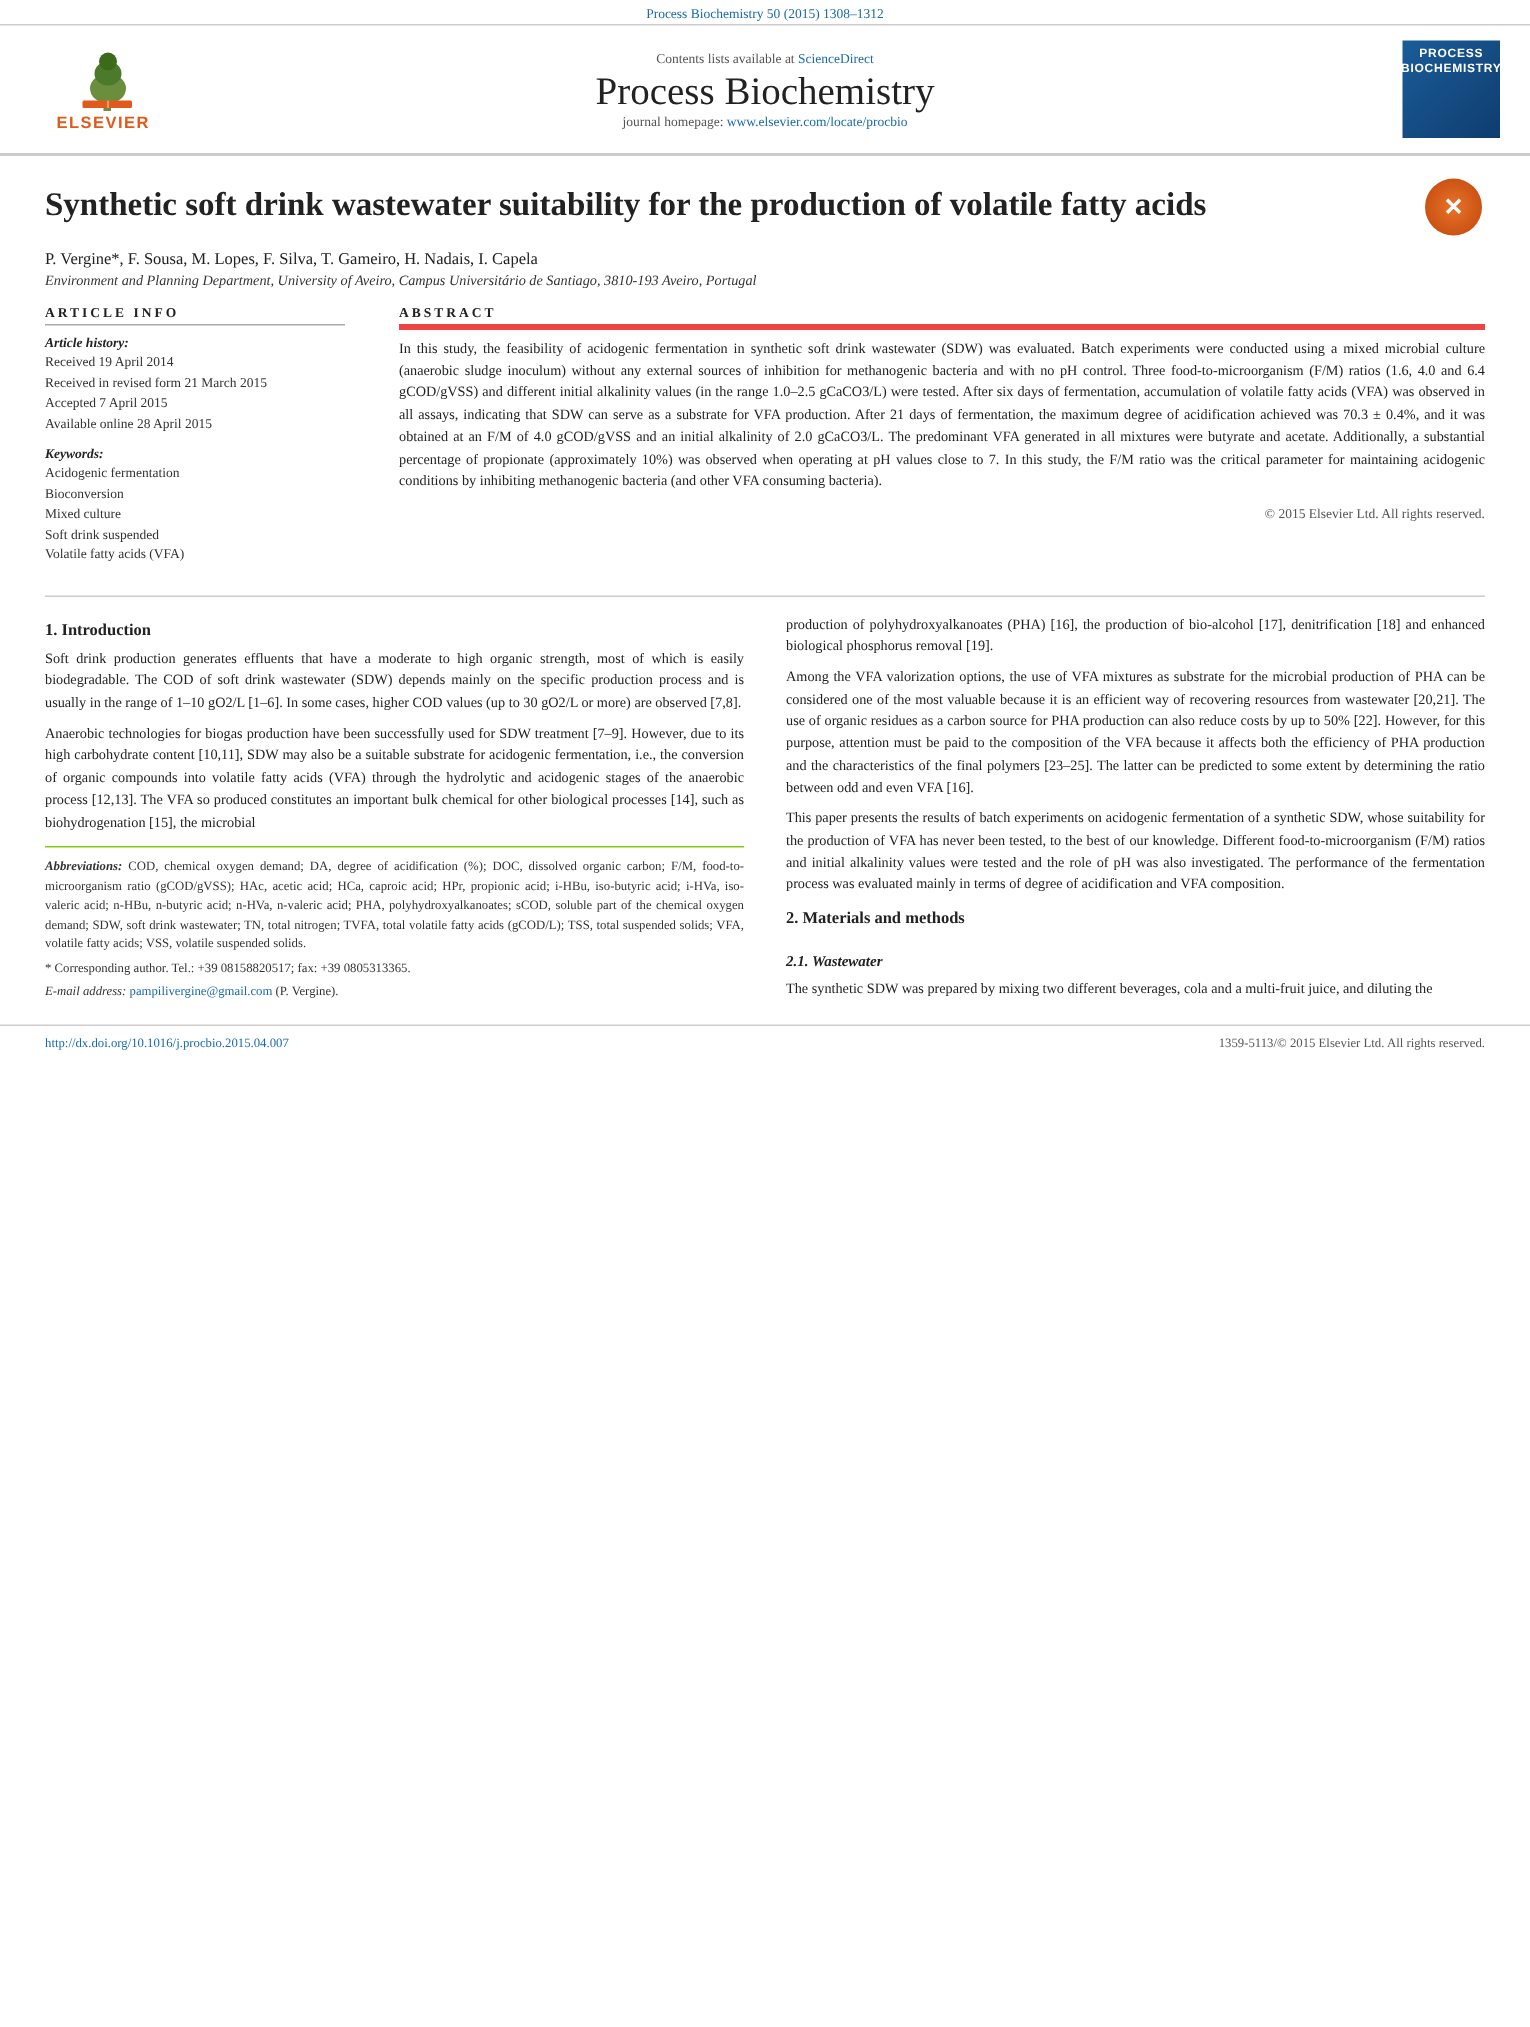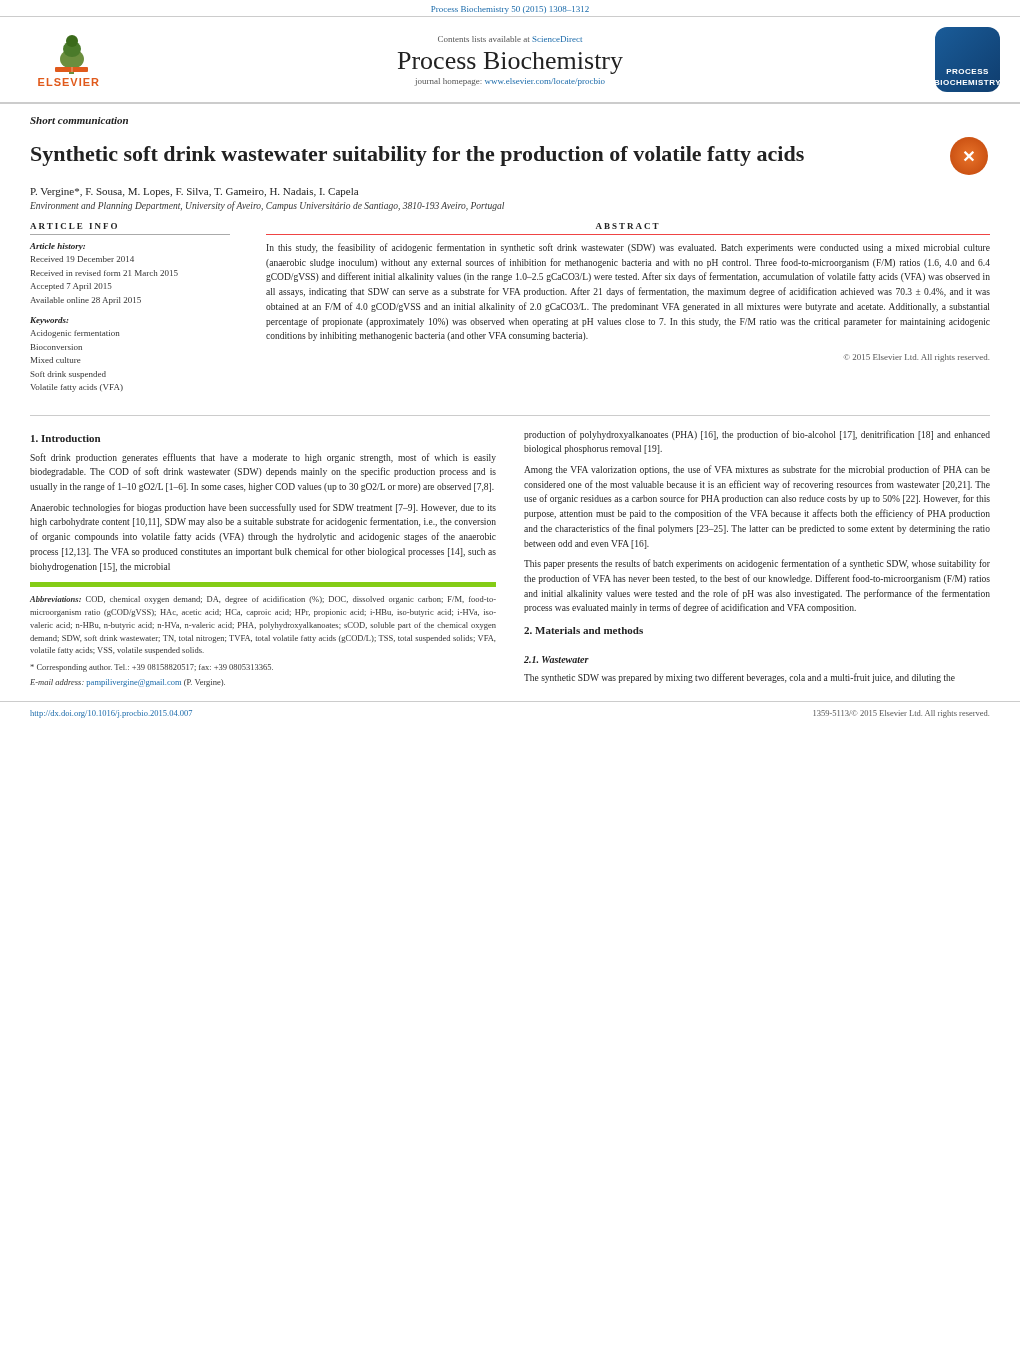--- a/index.html
+++ b/index.html
@@ -73,25 +73,25 @@
     .journal-logo-right {
       width: 80px;
       flex-shrink: 0;
       display: flex;
       justify-content: flex-end;
     }
     .journal-logo-box {
       width: 65px;
       height: 65px;
       background: linear-gradient(135deg, #1a5c99, #0f3d6e);
-      border-radius: 12px;
+      border-radius: 0;
       display: flex;
       flex-direction: column;
       align-items: center;
-      justify-content: flex-end;
+      justify-content: flex-start;
       padding: 4px;
     }
     .journal-logo-box-inner {
       color: #fff;
       font-size: 7px;
       text-align: center;
       font-family: Arial, sans-serif;
       font-weight: bold;
       line-height: 1.3;
     }
@@ -207,25 +207,24 @@
       line-height: 1.5;
       padding-left: 0;
     }
 
     
     .abstract-label {
       font-size: 9px;
       font-weight: bold;
       letter-spacing: 2px;
       text-transform: uppercase;
-      border-bottom: 1px solid #ef4444;
+      border-bottom: 4px solid #ef4444;
       padding-bottom: 3px;
       margin-bottom: 6px;
       color: #222;
-      text-align: center;
     }
     .abstract-text {
       font-size: 9.5px;
       line-height: 1.55;
       color: #222;
       text-align: justify;
     }
 
     .copyright-line {
       font-size: 9px;
@@ -272,21 +271,21 @@
     .body-para {
       margin-bottom: 6px;
       font-size: 9.5px;
       line-height: 1.55;
       text-align: justify;
     }
     .body-para a, .body-col a { color: #1a6aaa; text-decoration: none; }
 
     
     .footnotes {
-      border-top: 5px solid #84cc16;
+      border-top: 1px solid #84cc16;
       margin-top: 8px;
       padding-top: 6px;
       font-size: 8.5px;
       color: #333;
       line-height: 1.5;
     }
     .footnote-abbrev {
       margin-bottom: 4px;
     }
     .footnote-line {
@@ -344,41 +343,40 @@
       <div class="journal-logo-box-inner">
         <div style="font-size:8px; letter-spacing:0.5px;">PROCESS</div>
         <div style="font-size:8px; letter-spacing:0.5px;">BIOCHEMISTRY</div>
       </div>
     </div>
   </div>
 </div>
 
 <div class="main-content">
 
-  <div class="article-type">Short communication</div>
 
   <div class="title-row">
     <div class="article-title">Synthetic soft drink wastewater suitability for the production of volatile fatty acids</div>
     <div class="crossmark-logo">
       <div class="crossmark-circle">✕</div>
     </div>
   </div>
 
   <div class="authors">
     <span>P. Vergine*, F. Sousa, M. Lopes, F. Silva, T. Gameiro, H. Nadais, I. Capela</span>
   </div>
   <div class="affiliation">Environment and Planning Department, University of Aveiro, Campus Universitário de Santiago, 3810-193 Aveiro, Portugal</div>
 
   <div class="two-col">
 
     <div class="col-left">
       <div class="article-info-label">ARTICLE  INFO</div>
       <div class="article-info-section">
         <div class="info-section-title">Article history:</div>
-        <div class="info-line">Received 19 December 2014</div>
+        <div class="info-line">Received 19 April 2014</div>
         <div class="info-line">Received in revised form 21 March 2015</div>
         <div class="info-line">Accepted 7 April 2015</div>
         <div class="info-line">Available online 28 April 2015</div>
       </div>
       <div class="keywords-section article-info-section">
         <div class="info-section-title">Keywords:</div>
         <div class="keyword-item">Acidogenic fermentation</div>
         <div class="keyword-item">Bioconversion</div>
         <div class="keyword-item">Mixed culture</div>
         <div class="keyword-item">Soft drink suspended</div>

